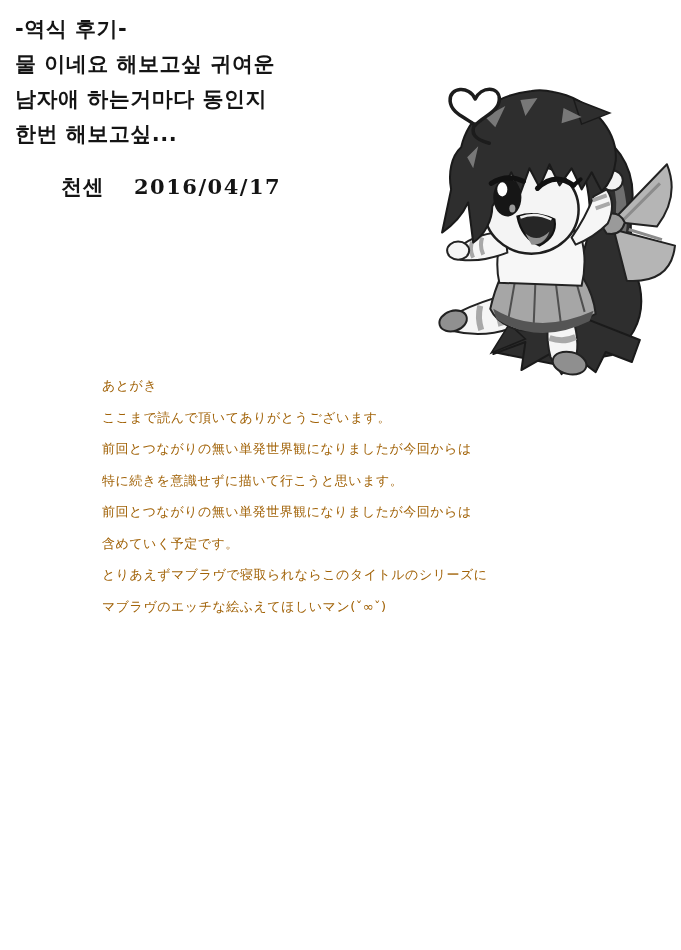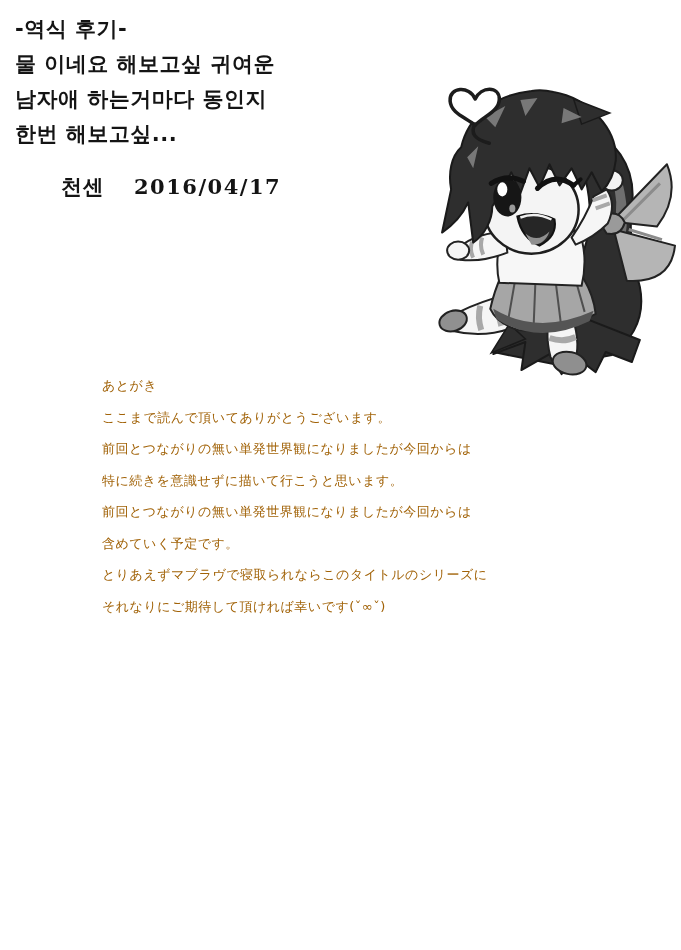--- a/index.html
+++ b/index.html
@@ -128,16 +128,16 @@
   </svg>
 
   <div class="jp-block">
     <div>あとがき</div>
     <div>ここまで読んで頂いてありがとうございます。</div>
     <div>前回とつながりの無い単発世界観になりましたが今回からは</div>
     <div>特に続きを意識せずに描いて行こうと思います。</div>
     <div>前回とつながりの無い単発世界観になりましたが今回からは</div>
     <div>含めていく予定です。</div>
     <div>とりあえずマブラヴで寝取られならこのタイトルのシリーズに</div>
-    <div>それなりにご期待して頂ければ幸いです(ˇ∞ˇ)</div>
+    <div>マブラヴのエッチな絵ふえてほしいマン(ˇ∞ˇ)</div>
   </div>
 
 </div>
 
 </body></html>

